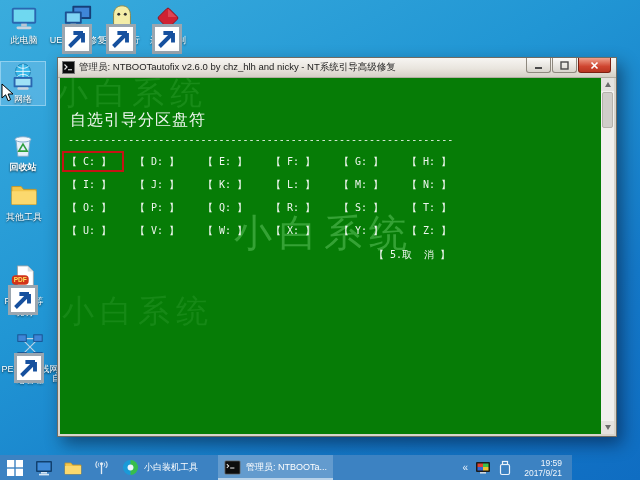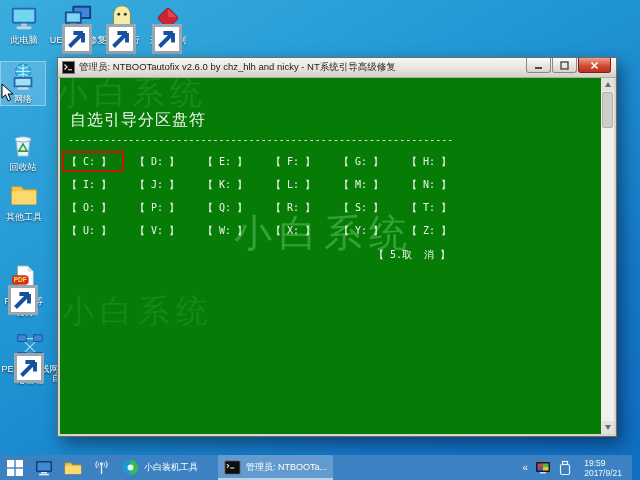--- a/index.html
+++ b/index.html
@@ -52,34 +52,34 @@
     display:flex;align-items:center;justify-content:center;}
   .sb-up{top:0;} .sb-down{bottom:0;}
   .tri-up{width:0;height:0;border-left:3.5px solid transparent;border-right:3.5px solid transparent;
     border-bottom:5px solid #6b6b6b;}
   .tri-down{width:0;height:0;border-left:3.5px solid transparent;border-right:3.5px solid transparent;
     border-top:5px solid #6b6b6b;}
   .sb-thumb{position:absolute;left:1px;top:14px;width:11px;height:36px;background:#cfcdc9;
     border:1px solid #b5b2ac;border-radius:2px;}
 
   
-  .taskbar{position:absolute;left:0;bottom:0;width:632px;height:25px;background:#3c82c2;
+  .taskbar{position:absolute;left:0;bottom:0;width:572px;height:25px;background:#3c82c2;
     display:flex;align-items:stretch;color:#fff;}
   .tb-btn{width:29px;display:flex;align-items:center;justify-content:center;flex:none;}
   .tb-btn svg{display:block;}
   .task-item{display:flex;align-items:center;padding:0 6px;flex:none;font-size:9px;color:#fff;}
   .task-item .ti-icon{width:17px;height:17px;margin-right:5px;flex:none;}
   .task-item .ti-icon svg{width:17px;height:17px;display:block;}
   .task-item.active{background:rgba(255,255,255,.20);box-shadow:inset 0 -2px 0 rgba(255,255,255,.55);justify-content:space-between;}
   .tb-spacer{flex:1;}
   .tray{display:flex;align-items:center;flex:none;padding-right:4px;}
   .tray-chevron{font-size:10px;color:#eaf2fa;padding:0 4px;}
   .tray-ico{width:16px;height:16px;margin:0 3px;}
   .tray-ico svg{width:16px;height:16px;display:block;}
-  .clock{font-size:8.5px;line-height:10px;text-align:left;padding:0 6px 0 8px;color:#f2f7fc;}
+  .clock{font-size:8.5px;line-height:10px;text-align:right;padding:0 6px 0 8px;color:#f2f7fc;}
 
   
   .cursor{position:absolute;left:1px;top:83px;z-index:60;}
 </style>
 </head>
 <body>
 
 <div class="screen">
 
   <div id="icons-top">
@@ -151,21 +151,21 @@
           <svg viewBox="0 0 32 32">
             <circle cx="16" cy="10" r="8" fill="#35b6e8" stroke="#1b7fb0"></circle>
             <path d="M8 10h16 M16 2v16 M10 4.5c3 3 9 3 12 0 M10 15.5c3-3 9-3 12 0" stroke="#e8f8ff" stroke-width="1" fill="none"></path>
             <rect x="6" y="16" width="20" height="11" rx="1" fill="#2a66b0"></rect>
             <rect x="8" y="18" width="16" height="7" fill="#9fe2f6"></rect>
             <rect x="10" y="27" width="12" height="2.5" rx="1" fill="#c9d4de"></rect>
           </svg>
         </span>
         <span class="lbl">网络</span>
       </div>
-      <div class="dicon" style="left: 1px; top: 130px; width: 44px;">
+      <div class="dicon" style="left: 1px; top: 130px; width: 44px; font-weight: bold;">
         <span class="img">
           <svg viewBox="0 0 32 32">
             <path d="M8.5 11 L10.5 28 H21.5 L23.5 11 Z" fill="#e4f0fa" stroke="#7fa8c8"></path>
             <ellipse cx="16" cy="10" rx="8.5" ry="2.8" fill="#f2f8fd" stroke="#7fa8c8"></ellipse>
             <path d="M16 15 l4.5 7.5 h-9 Z" fill="none" stroke="#2e9e3e" stroke-width="1.7"></path>
           </svg>
         </span>
         <span class="lbl">回收站</span>
       </div>
       <div class="dicon" style="left: 1px; top: 180px; width: 46px;">

